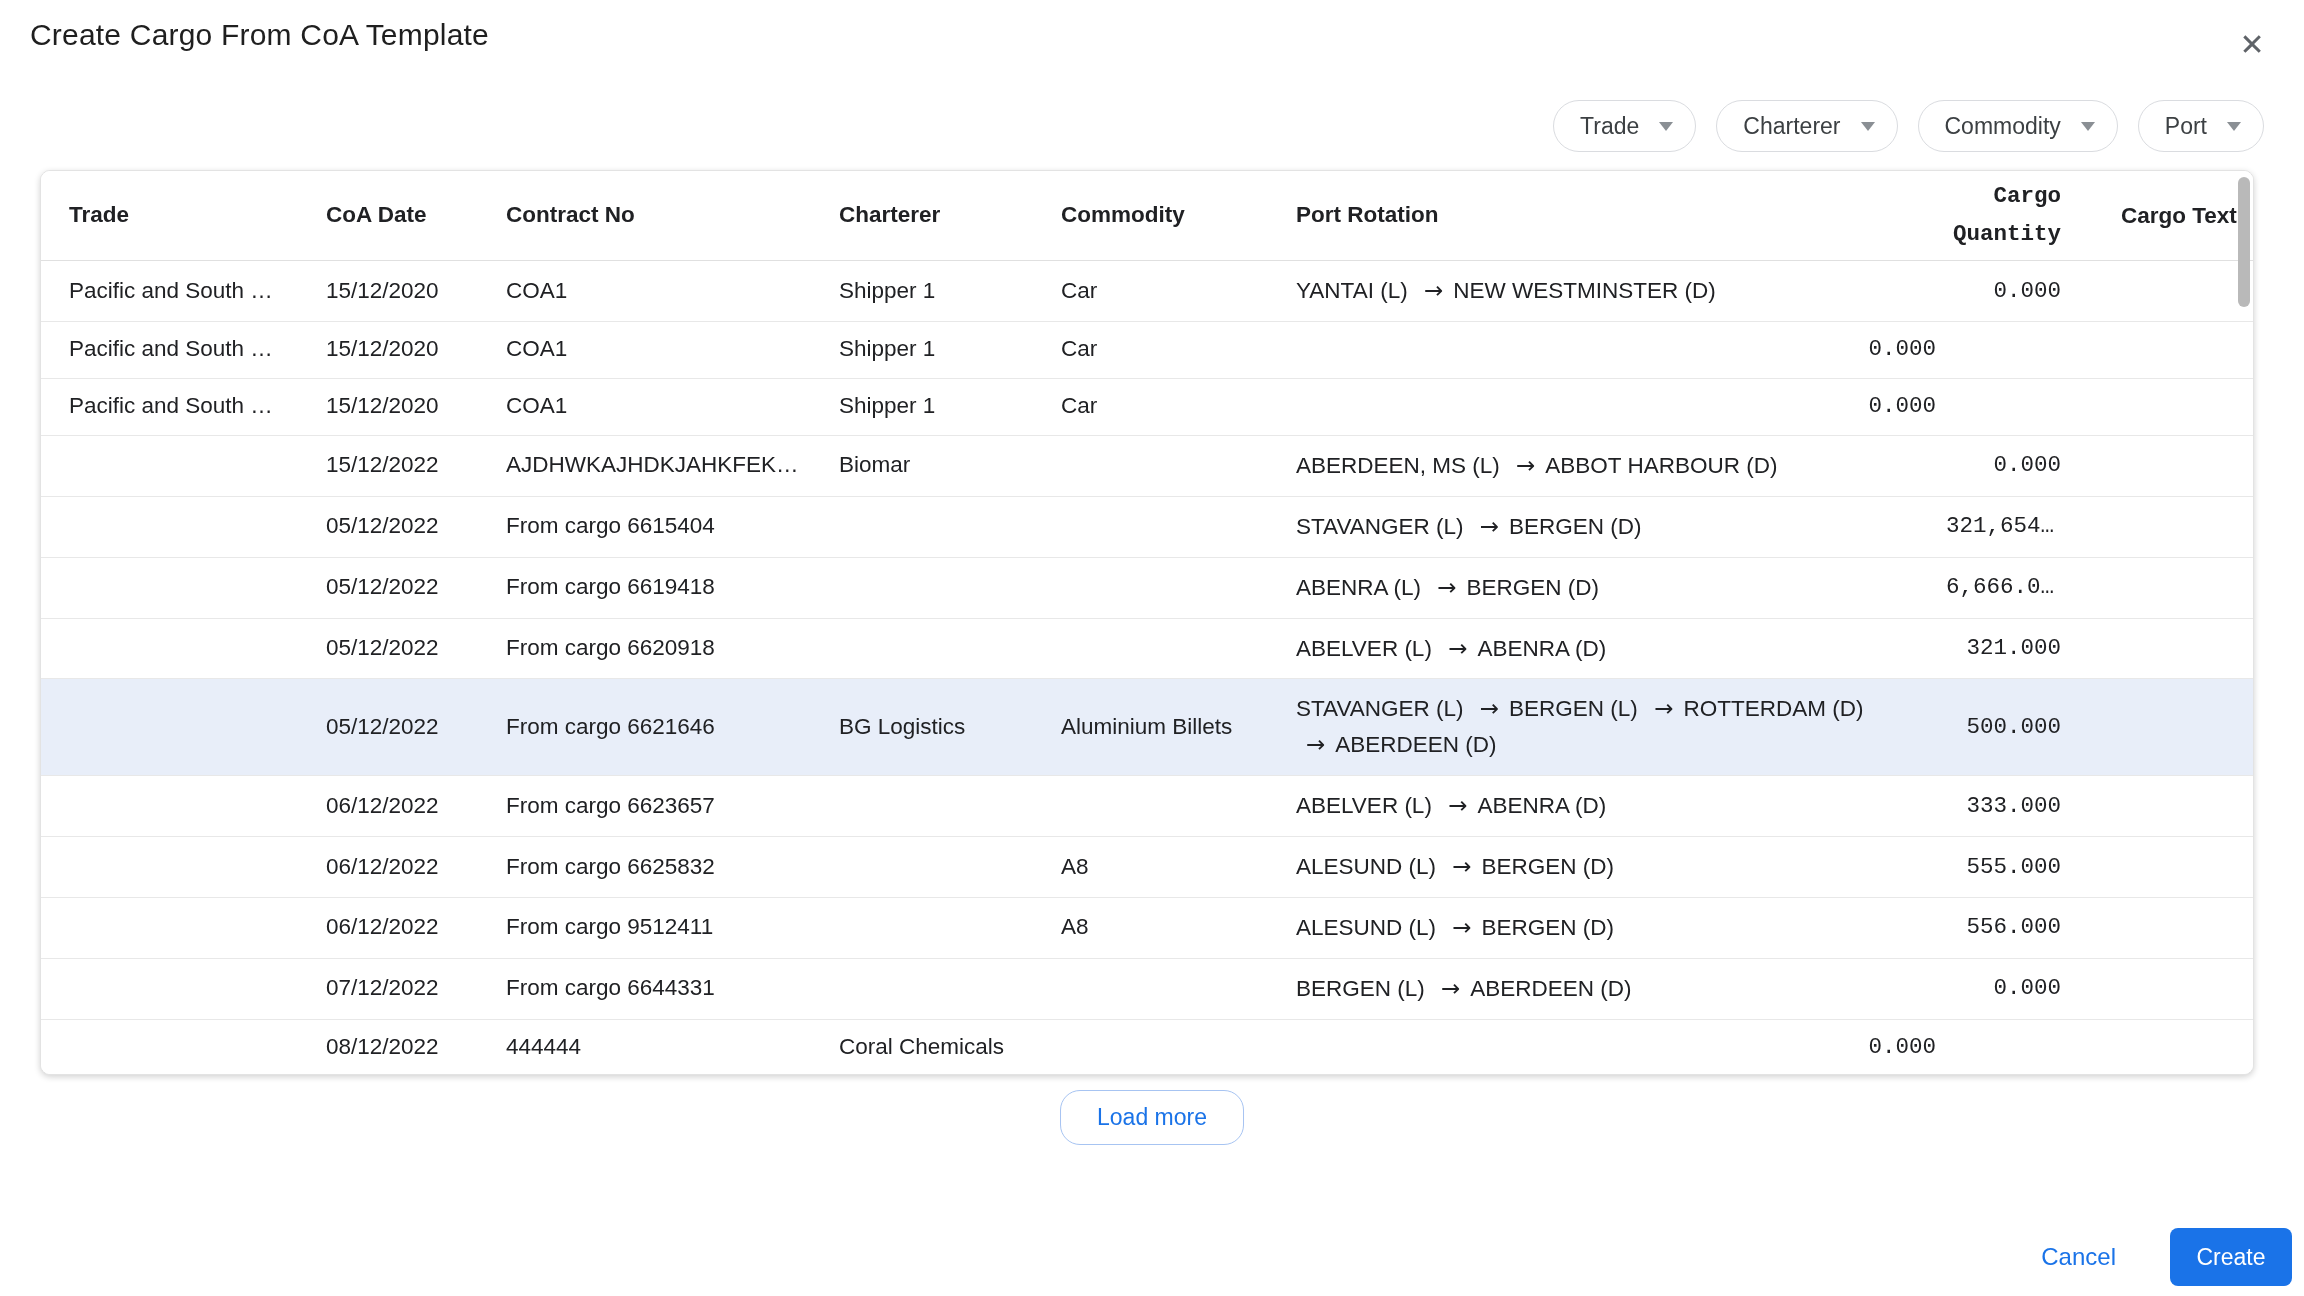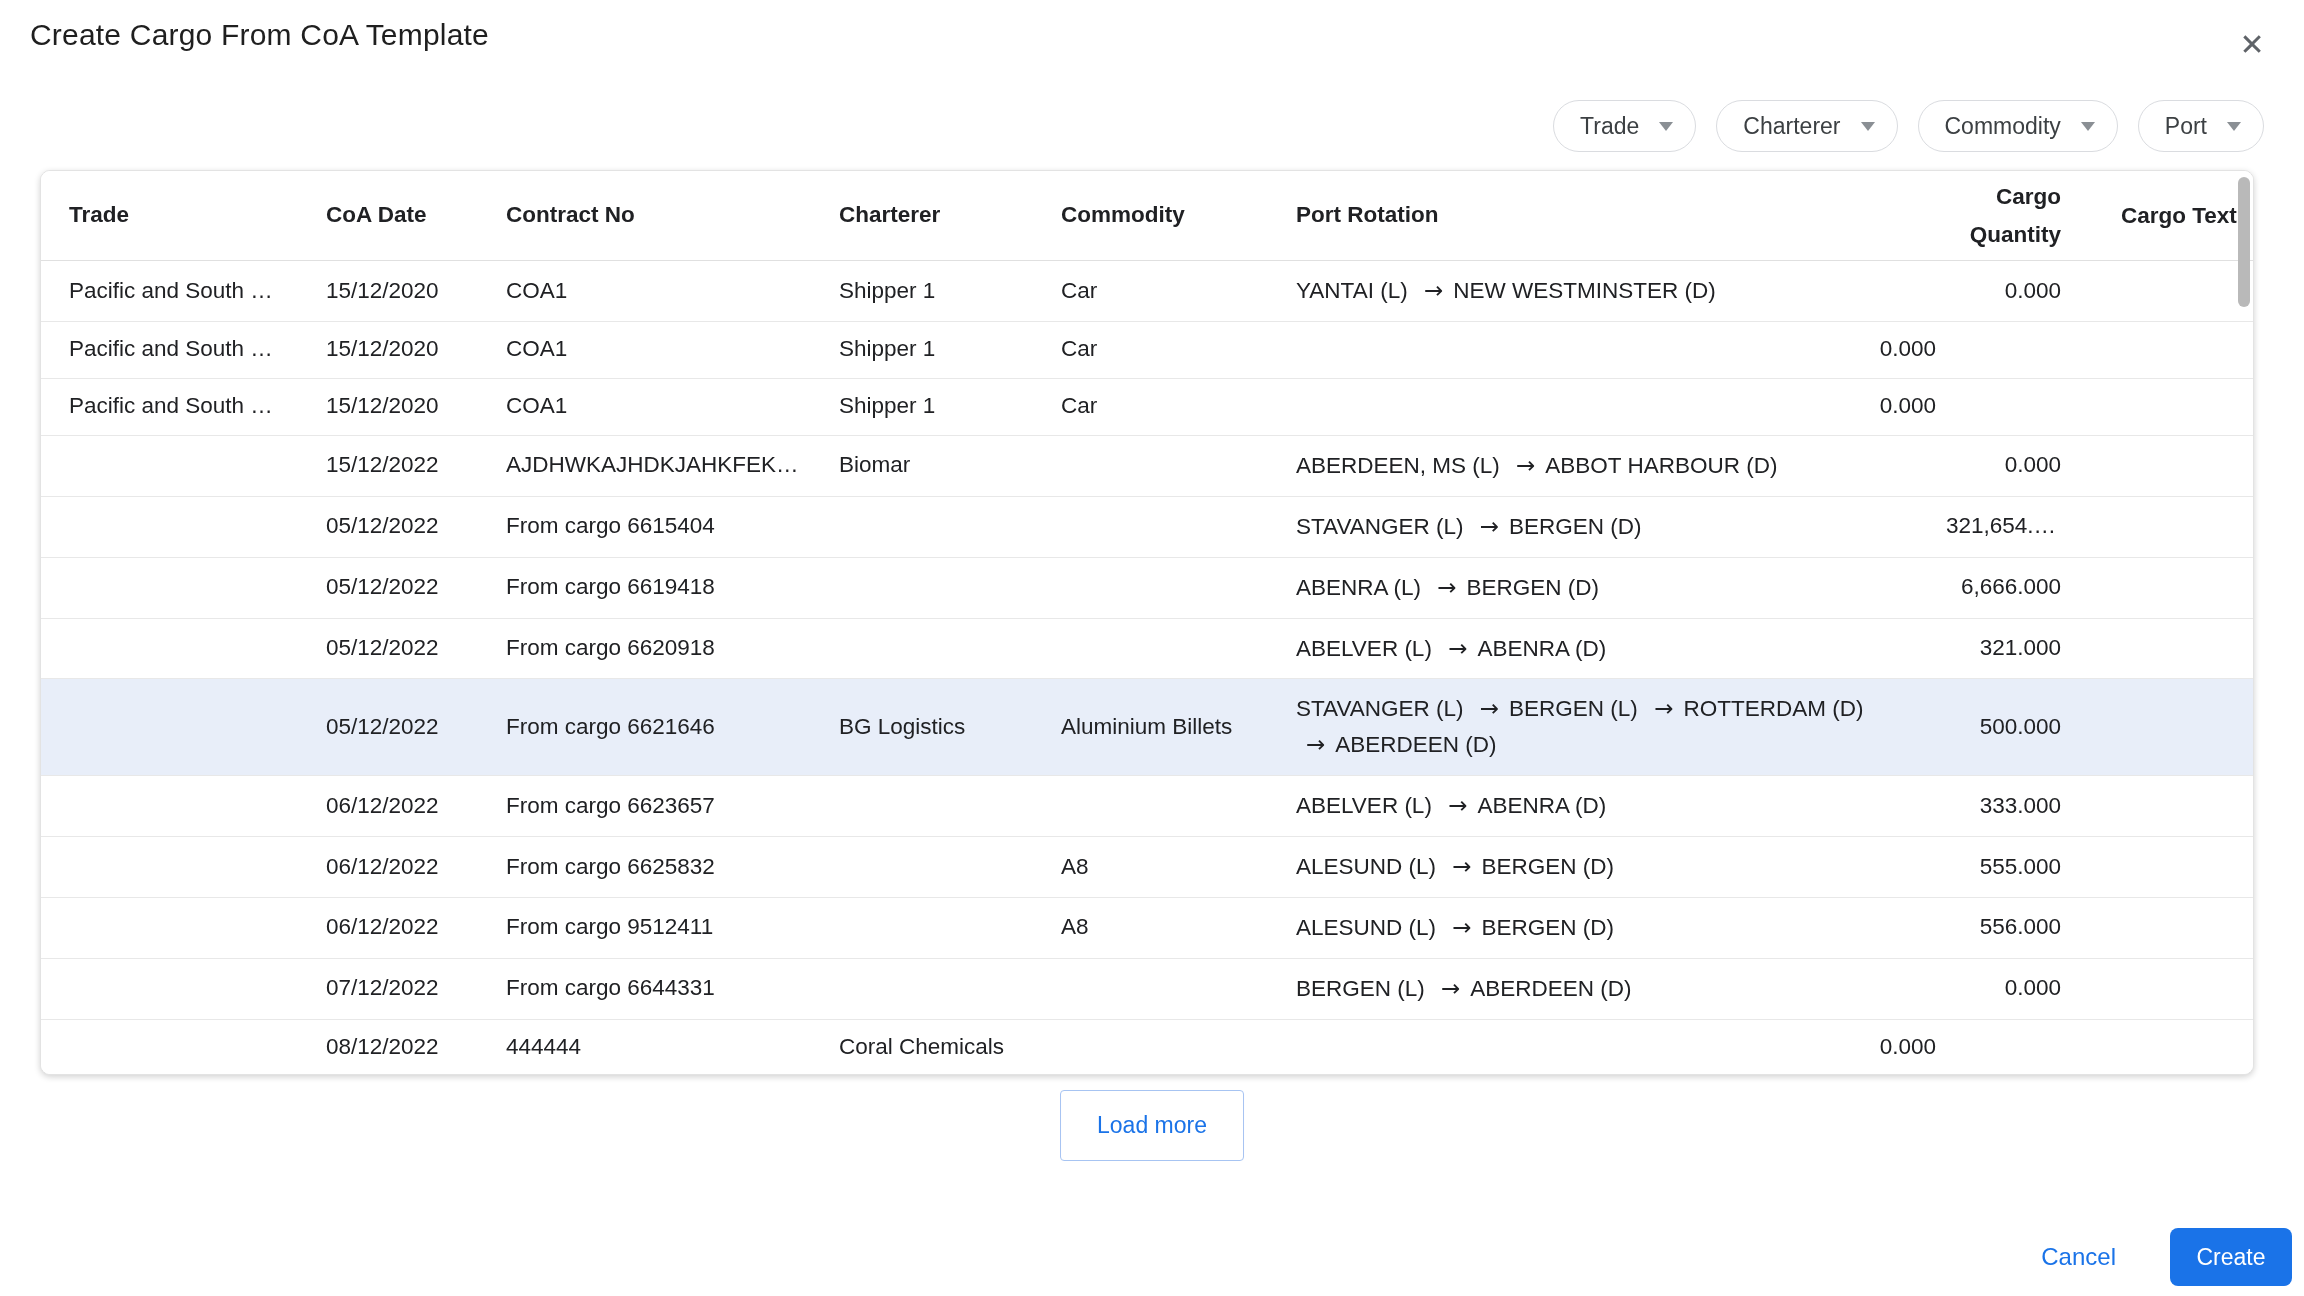--- a/index.html
+++ b/index.html
@@ -17,32 +17,32 @@
 
   
   .table-card { position: absolute; left: 40px; top: 170px; width: 2214px; height: 905px; background: #fff; border: 1px solid #e3e3e3; border-radius: 10px; box-shadow: 0 2px 6px rgba(0,0,0,0.18); overflow: hidden; }
   .trow { display: grid; grid-template-columns: 285px 180px 333px 222px 235px 650px 125px 184px; align-items: center; border-bottom: 1px solid #e8e8e8; background: #fff; }
   .trow.header { min-height: 90px; font-weight: bold; border-bottom: 1px solid #e0e0e0; }
   .trow.body-row { min-height: 57px; cursor: pointer; }
   .trow.body-row.highlighted { background: #e8eef9; }
   .cell { font-size: 22.5px; line-height: 1.55; padding-right: 10px; overflow: hidden; white-space: nowrap; text-overflow: ellipsis; }
   .cell.c-trade { padding-left: 28px; }
   .cell.c-ports { white-space: normal; padding-top: 12px; padding-bottom: 12px; }
-  .cell.c-qty { text-align: right; padding-right: 10px; white-space: normal; }
+  .cell.c-qty { text-align: right; padding-right: 10px; white-space: normal; font-family: Liberation Mono, monospace; }
   .cell.c-text { padding-left: 50px; white-space: normal; }
   .trow.header .cell.c-qty, .trow.header .cell.c-text { line-height: 1.65; }
   .port-seg { white-space: nowrap; }
   .arrow { font-family: "DejaVu Sans", sans-serif; margin: 0 10px; font-size: 23px; }
 
   
   .scrollbar-track { position: absolute; right: 1px; top: 1px; width: 16px; height: 903px; background: transparent; }
   .scrollbar-thumb { position: absolute; right: 2px; top: 5px; width: 12px; height: 130px; background: #b9b9b9; border-radius: 7px; cursor: pointer; }
 
   
-  .load-more { position: absolute; left: 50%; transform: translateX(-50%); top: 1090px; height: 71px; padding: 0 36px; background: #fff; border: 1px solid #a7c4f2; border-radius: 4px; color: #1a73e8; font-size: 23px; font-family: inherit; cursor: pointer; }
+  .load-more { position: absolute; left: 50%; transform: translateX(-50%); top: 1090px; height: 55px; padding: 0 36px; background: #fff; border: 1px solid #a7c4f2; border-radius: 20px; color: #1a73e8; font-size: 23px; font-family: inherit; cursor: pointer; }
 
   
   .footer-actions { position: absolute; right: 12px; bottom: 10px; display: flex; align-items: center; gap: 40px; }
   .btn-text { background: transparent; border: none; color: #1a73e8; font-size: 24px; font-family: inherit; cursor: pointer; padding: 10px 14px; }
   .btn-filled { background: #1a73e8; border: none; color: #ffffff; font-size: 23px; font-family: inherit; cursor: pointer; height: 58px; width: 122px; border-radius: 8px; text-align: center; }
 </style>
 </head>
 <body>
 
 <h1 class="dialog-title">Create Cargo From CoA Template</h1>

